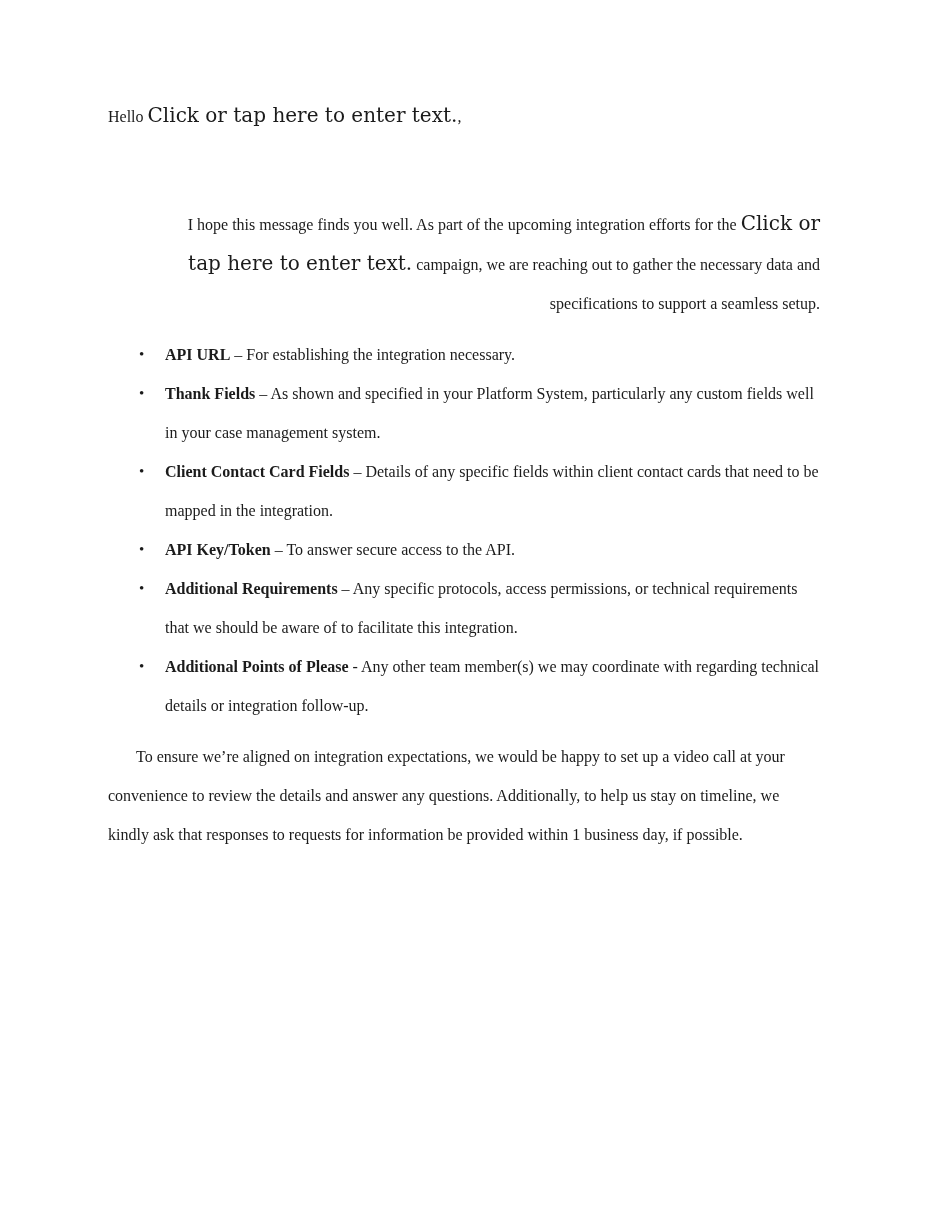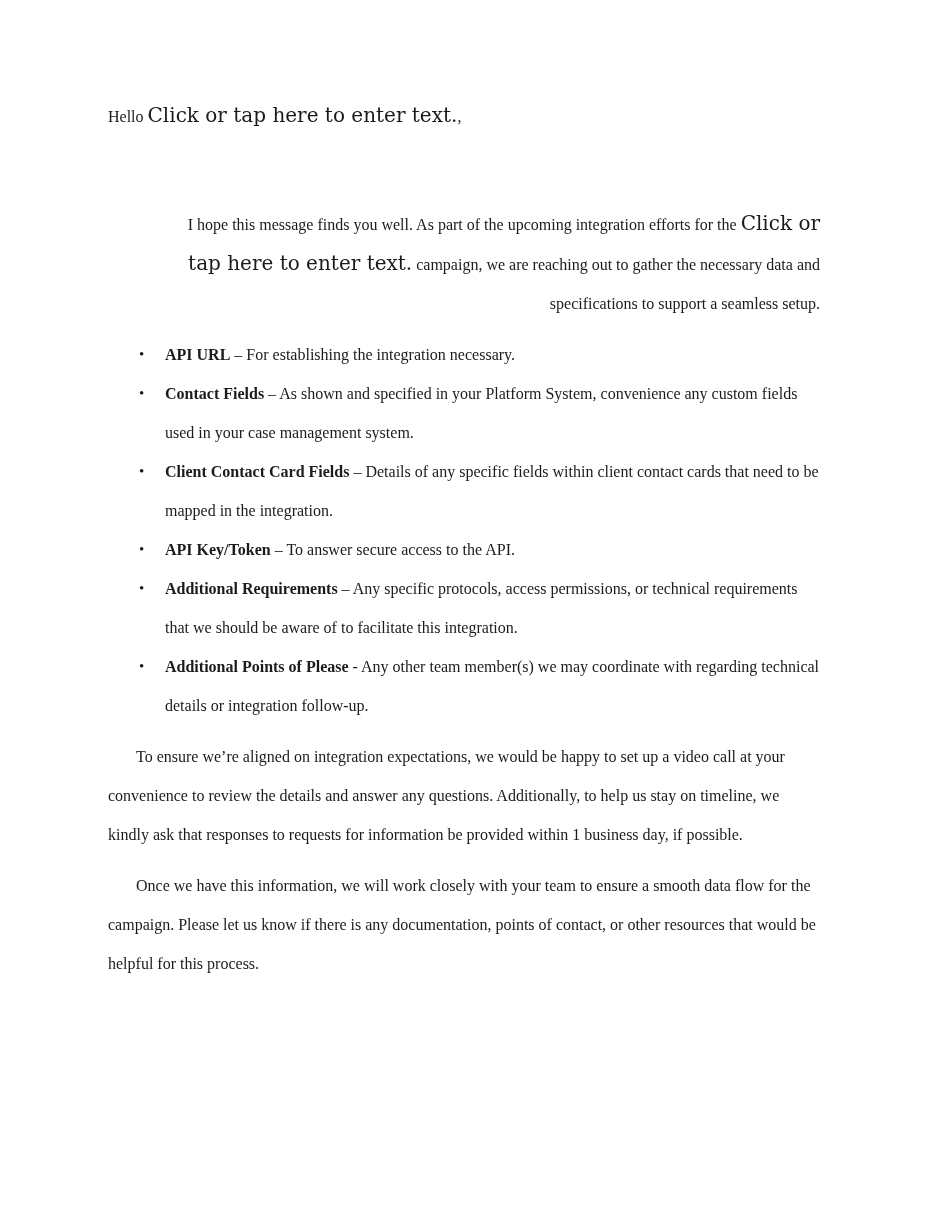--- a/index.html
+++ b/index.html
@@ -75,34 +75,33 @@
   <p class="greeting"><span>Hello </span><span class="placeholder">Click or tap here to enter text.</span><span>,</span></p>
 
   <p class="intro"><span>I hope this message finds you well. As part of the upcoming integration efforts for the </span><span class="placeholder">Click or tap here to enter text.</span><span> campaign, we are reaching out to gather the necessary data and specifications to support a seamless setup.</span></p>
 
 
   <ul class="request-list">
     <li>
       <span class="bullet-glyph">•</span><span class="term">API URL</span><span> – </span><span>For establishing the integration necessary.</span>
     </li>
     <li>
-      <span class="bullet-glyph">•</span><span class="term">Contact Fields</span><span> – </span><span>As shown and specified in your Platform System, convenience any custom fields used in your case management system.</span>
+      <span class="bullet-glyph">•</span><span class="term">Thank Fields</span><span> – </span><span>As shown and specified in your Platform System, particularly any custom fields well in your case management system.</span>
     </li>
     <li>
       <span class="bullet-glyph">•</span><span class="term">Client Contact Card Fields</span><span> – </span><span>Details of any specific fields within client contact cards that need to be mapped in the integration.</span>
     </li>
     <li>
       <span class="bullet-glyph">•</span><span class="term">API Key/Token</span><span> – </span><span>To answer secure access to the API.</span>
     </li>
     <li>
       <span class="bullet-glyph">•</span><span class="term">Additional Requirements</span><span> – </span><span>Any specific protocols, access permissions, or technical requirements that we should be aware of to facilitate this integration.</span>
     </li>
     <li>
       <span class="bullet-glyph">•</span><span class="term">Additional Points of Please</span><span> - </span><span>Any other team member(s) we may coordinate with regarding technical details or integration follow-up.</span>
     </li>
   </ul>
 
   <p class="body-para">To ensure we’re aligned on integration expectations, we would be happy to set up a video call at your convenience to review the details and answer any questions. Additionally, to help us stay on timeline, we kindly ask that responses to requests for information be provided within 1 business day, if possible.</p>
 
-  <p class="body-para">Once we have this information, we will work closely with your team to ensure a smooth data flow for the campaign. Please let us know if there is any documentation, points of contact, or other resources that would be helpful for this process.</p>
 
 
 </div>
 
 </body></html>

